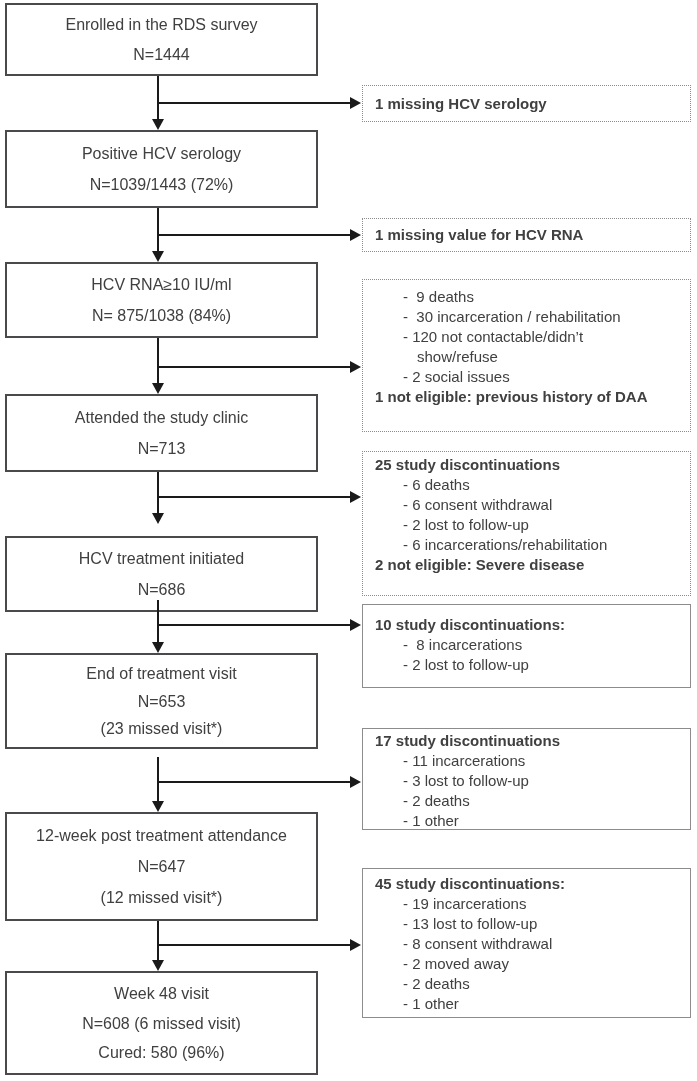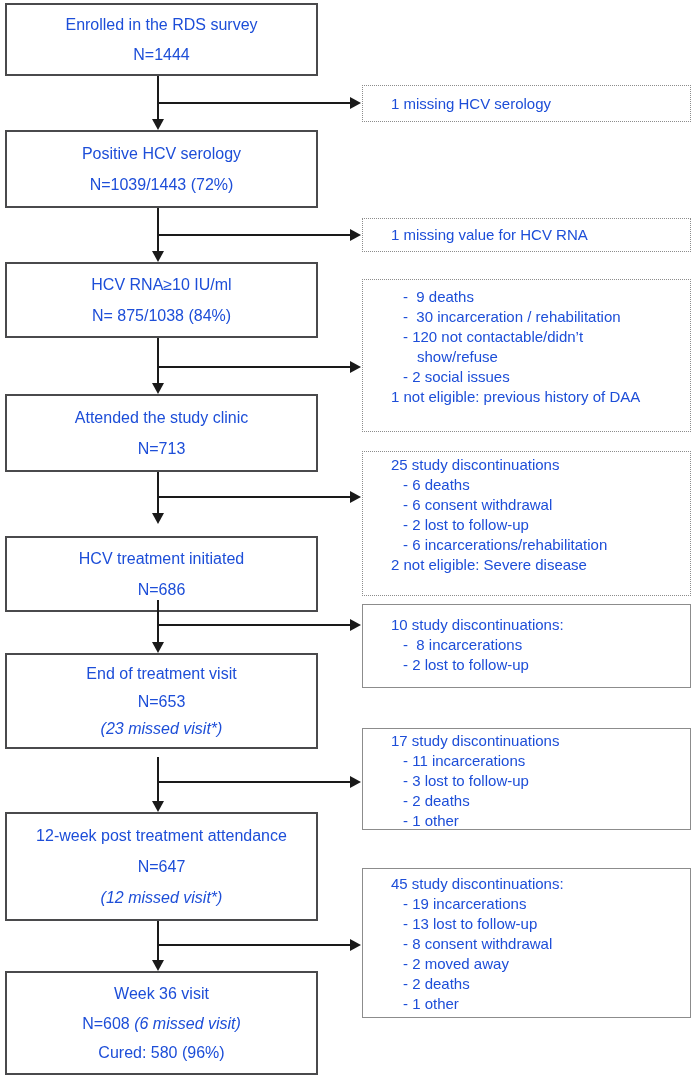--- a/index.html
+++ b/index.html
@@ -1,37 +1,37 @@
 <!DOCTYPE html>
 <html><head>
 <meta charset="utf-8">
 <style>
   html,body{margin:0;padding:0;background:#ffffff;}
   .canvas{
     position:relative;width:697px;height:1081px;background:#ffffff;
-    font-family:"Liberation Sans", sans-serif;color:#1d4ed8;overflow:hidden;
+    font-family:"Liberation Sans", sans-serif;color:#404040;overflow:hidden;
   }
   
   .lbox{
     position:absolute;left:5px;width:313px;box-sizing:border-box;
     border:2px solid #4a4a4c;background:#ffffff;
     display:flex;flex-direction:column;justify-content:space-evenly;align-items:center;
     font-size:16px;text-align:center;
   }
   .lbox .ln{white-space:pre-wrap;line-height:19px;padding:0 6px;}
-  .it{font-style:italic;}
+  .it{}
   
   .sbox{
     position:absolute;left:362px;width:329px;box-sizing:border-box;
     background:#ffffff;font-size:15px;overflow:hidden;
   }
   .sbox.dotted{border:1px dotted #8c8c8c;}
   .sbox.solid{border:1px solid #8c8c8c;}
   .sbox .ln{white-space:pre-wrap;line-height:20px;}
-  .l0{margin-left:16px;}
+  .l0{margin-left:0;font-weight:bold;}
   .l1{margin-left:28px;}
   .l2{margin-left:42px;}
   .single{display:flex;align-items:center;padding-left:12px;}
   
   .vline{position:absolute;width:2px;background:#1a1a1a;left:157px;}
   .vhead{position:absolute;width:0;height:0;left:152px;
     border-left:6px solid transparent;border-right:6px solid transparent;
     border-top:11px solid #1a1a1a;}
   .hline{position:absolute;height:2px;background:#1a1a1a;left:158px;width:192px;}
   .hhead{position:absolute;width:0;height:0;left:350px;
@@ -74,21 +74,21 @@
     <div class="ln it">(23 missed visit*)</div>
   </div>
 
   <div class="lbox" style="top:812px;height:109px">
     <div class="ln">12-week post treatment attendance</div>
     <div class="ln">N=647</div>
     <div class="ln it">(12 missed visit*)</div>
   </div>
 
   <div class="lbox" style="top:971px;height:104px">
-    <div class="ln">Week 36 visit</div>
+    <div class="ln">Week 48 visit</div>
     <div class="ln"><span>N=608 </span><span class="it">(6 missed visit)</span></div>
     <div class="ln">Cured: 580 (96%)</div>
   </div>
 
   <div class="sbox dotted single" style="top:85px;height:37px">
     <div class="ln l0">1 missing HCV serology</div>
   </div>
 
   <div class="sbox dotted single" style="top:218px;height:34px">
     <div class="ln l0">1 missing value for HCV RNA</div>

